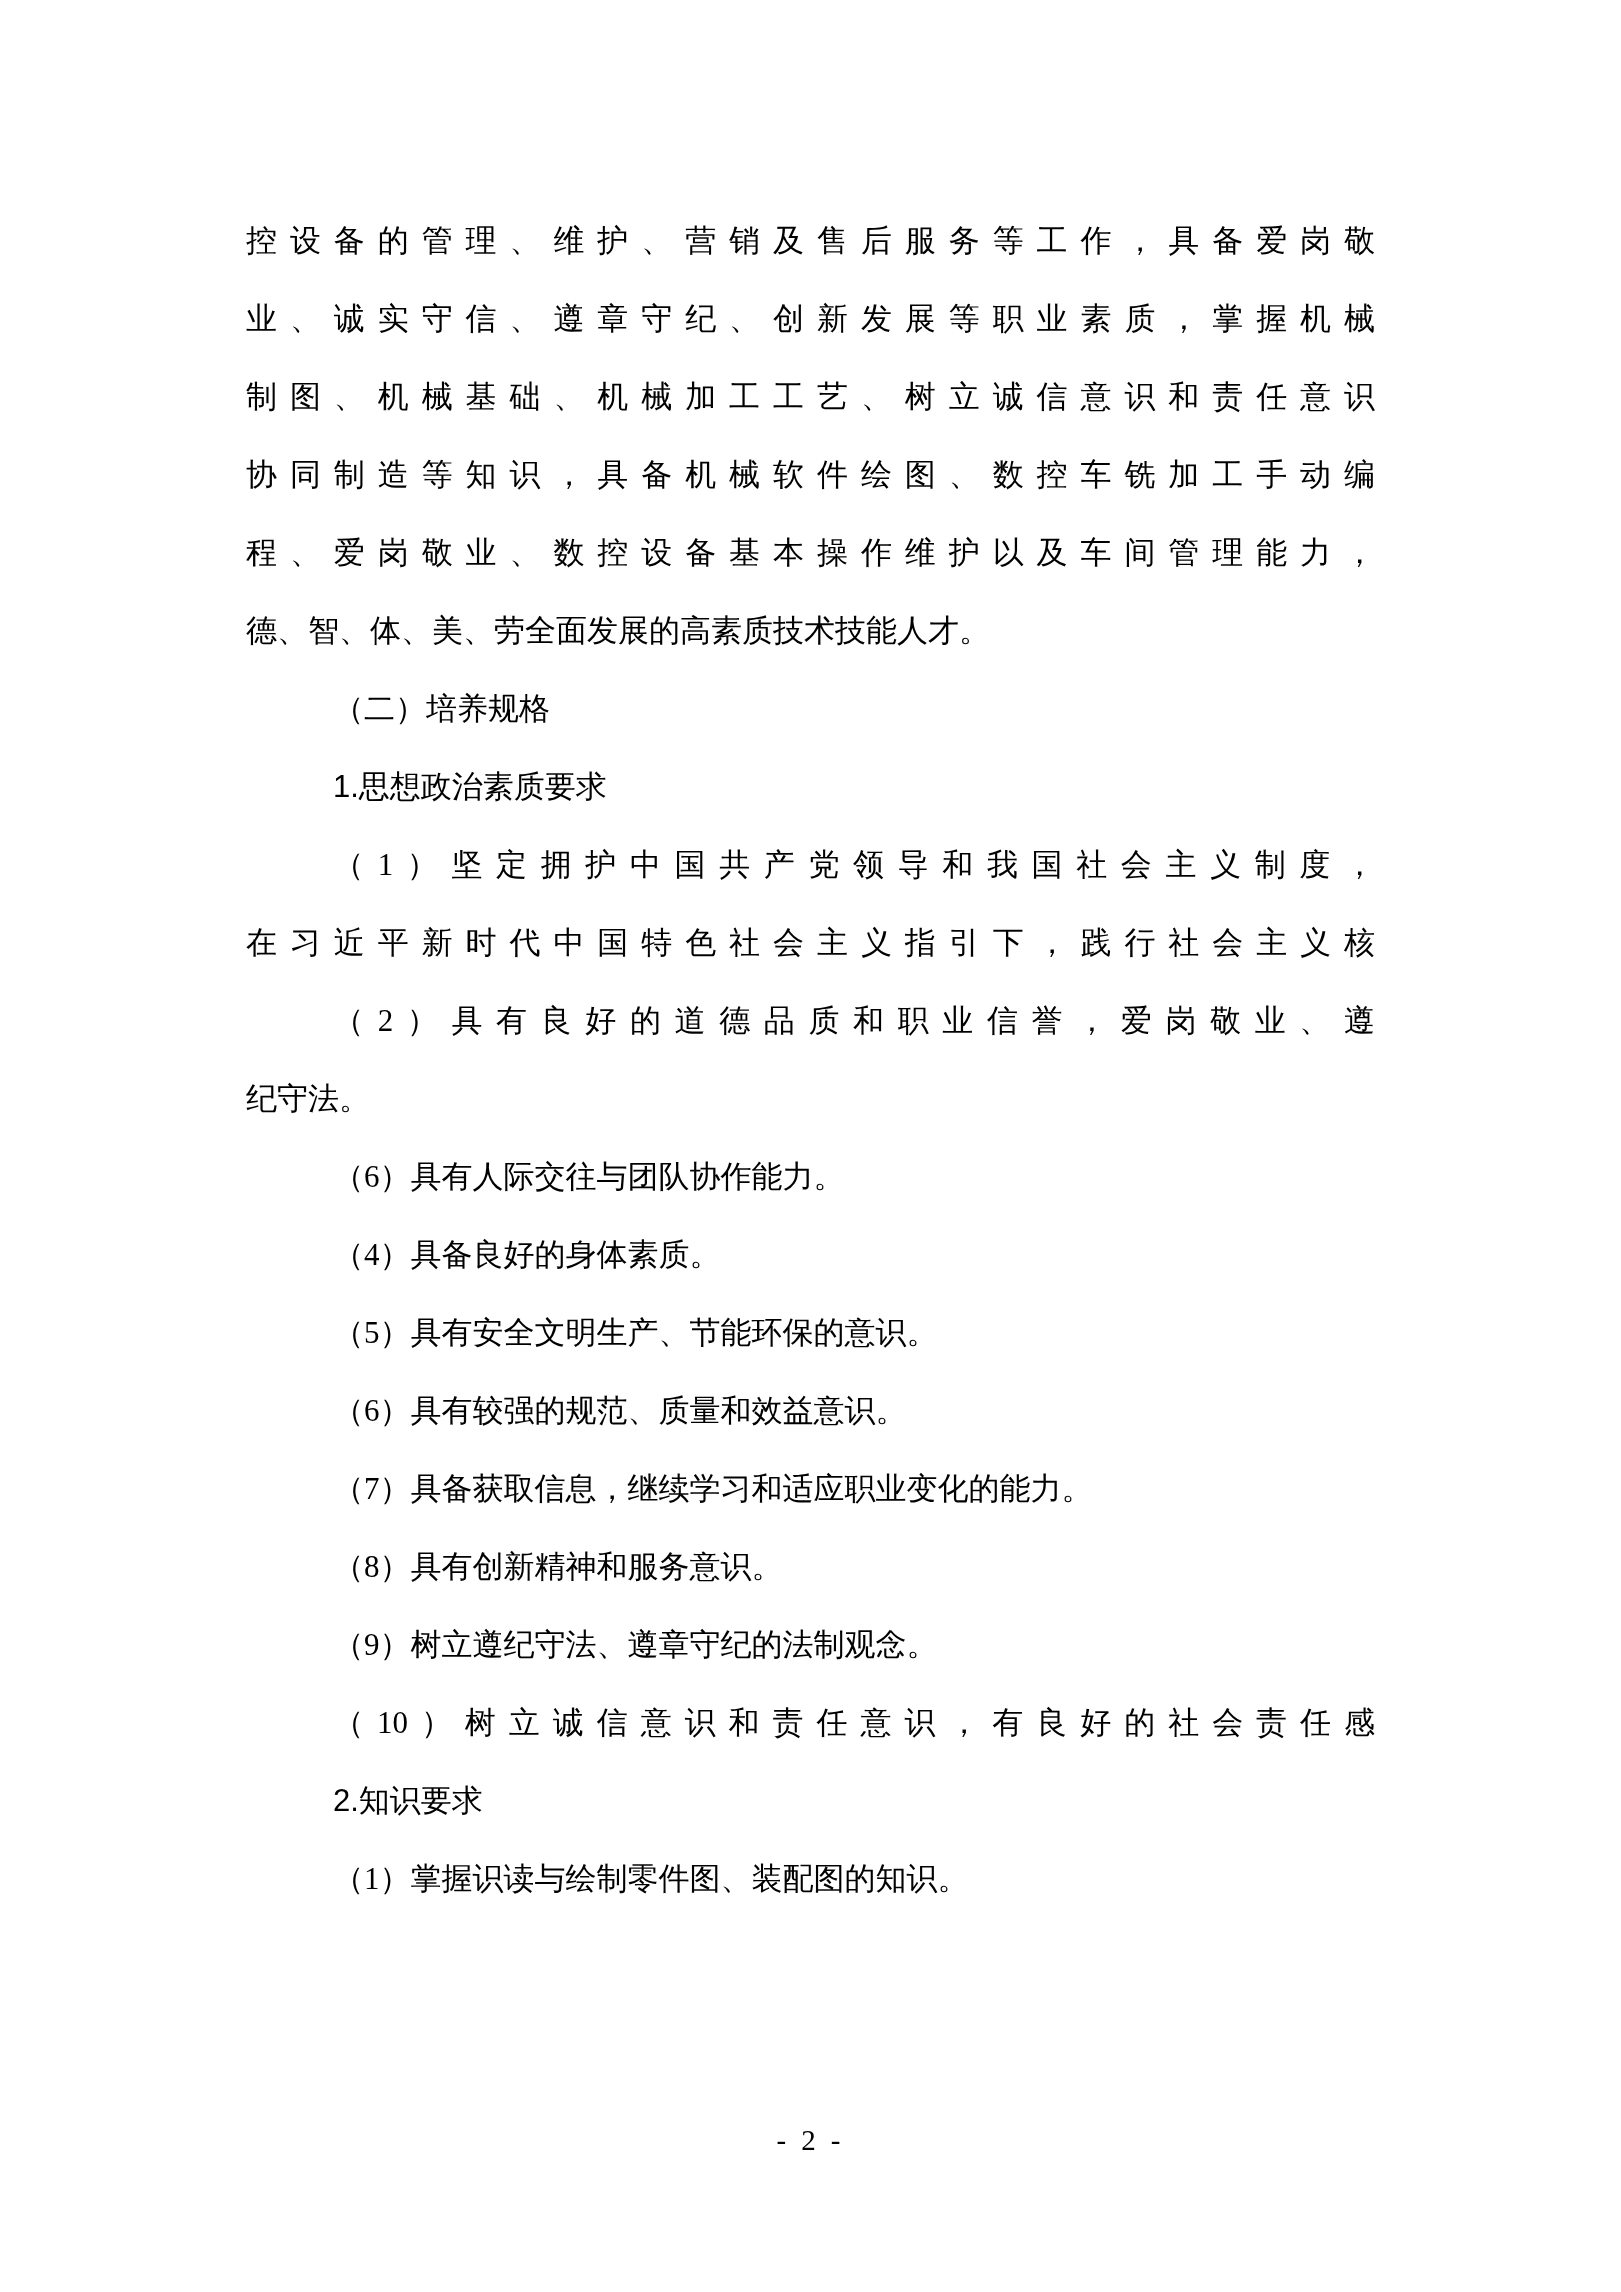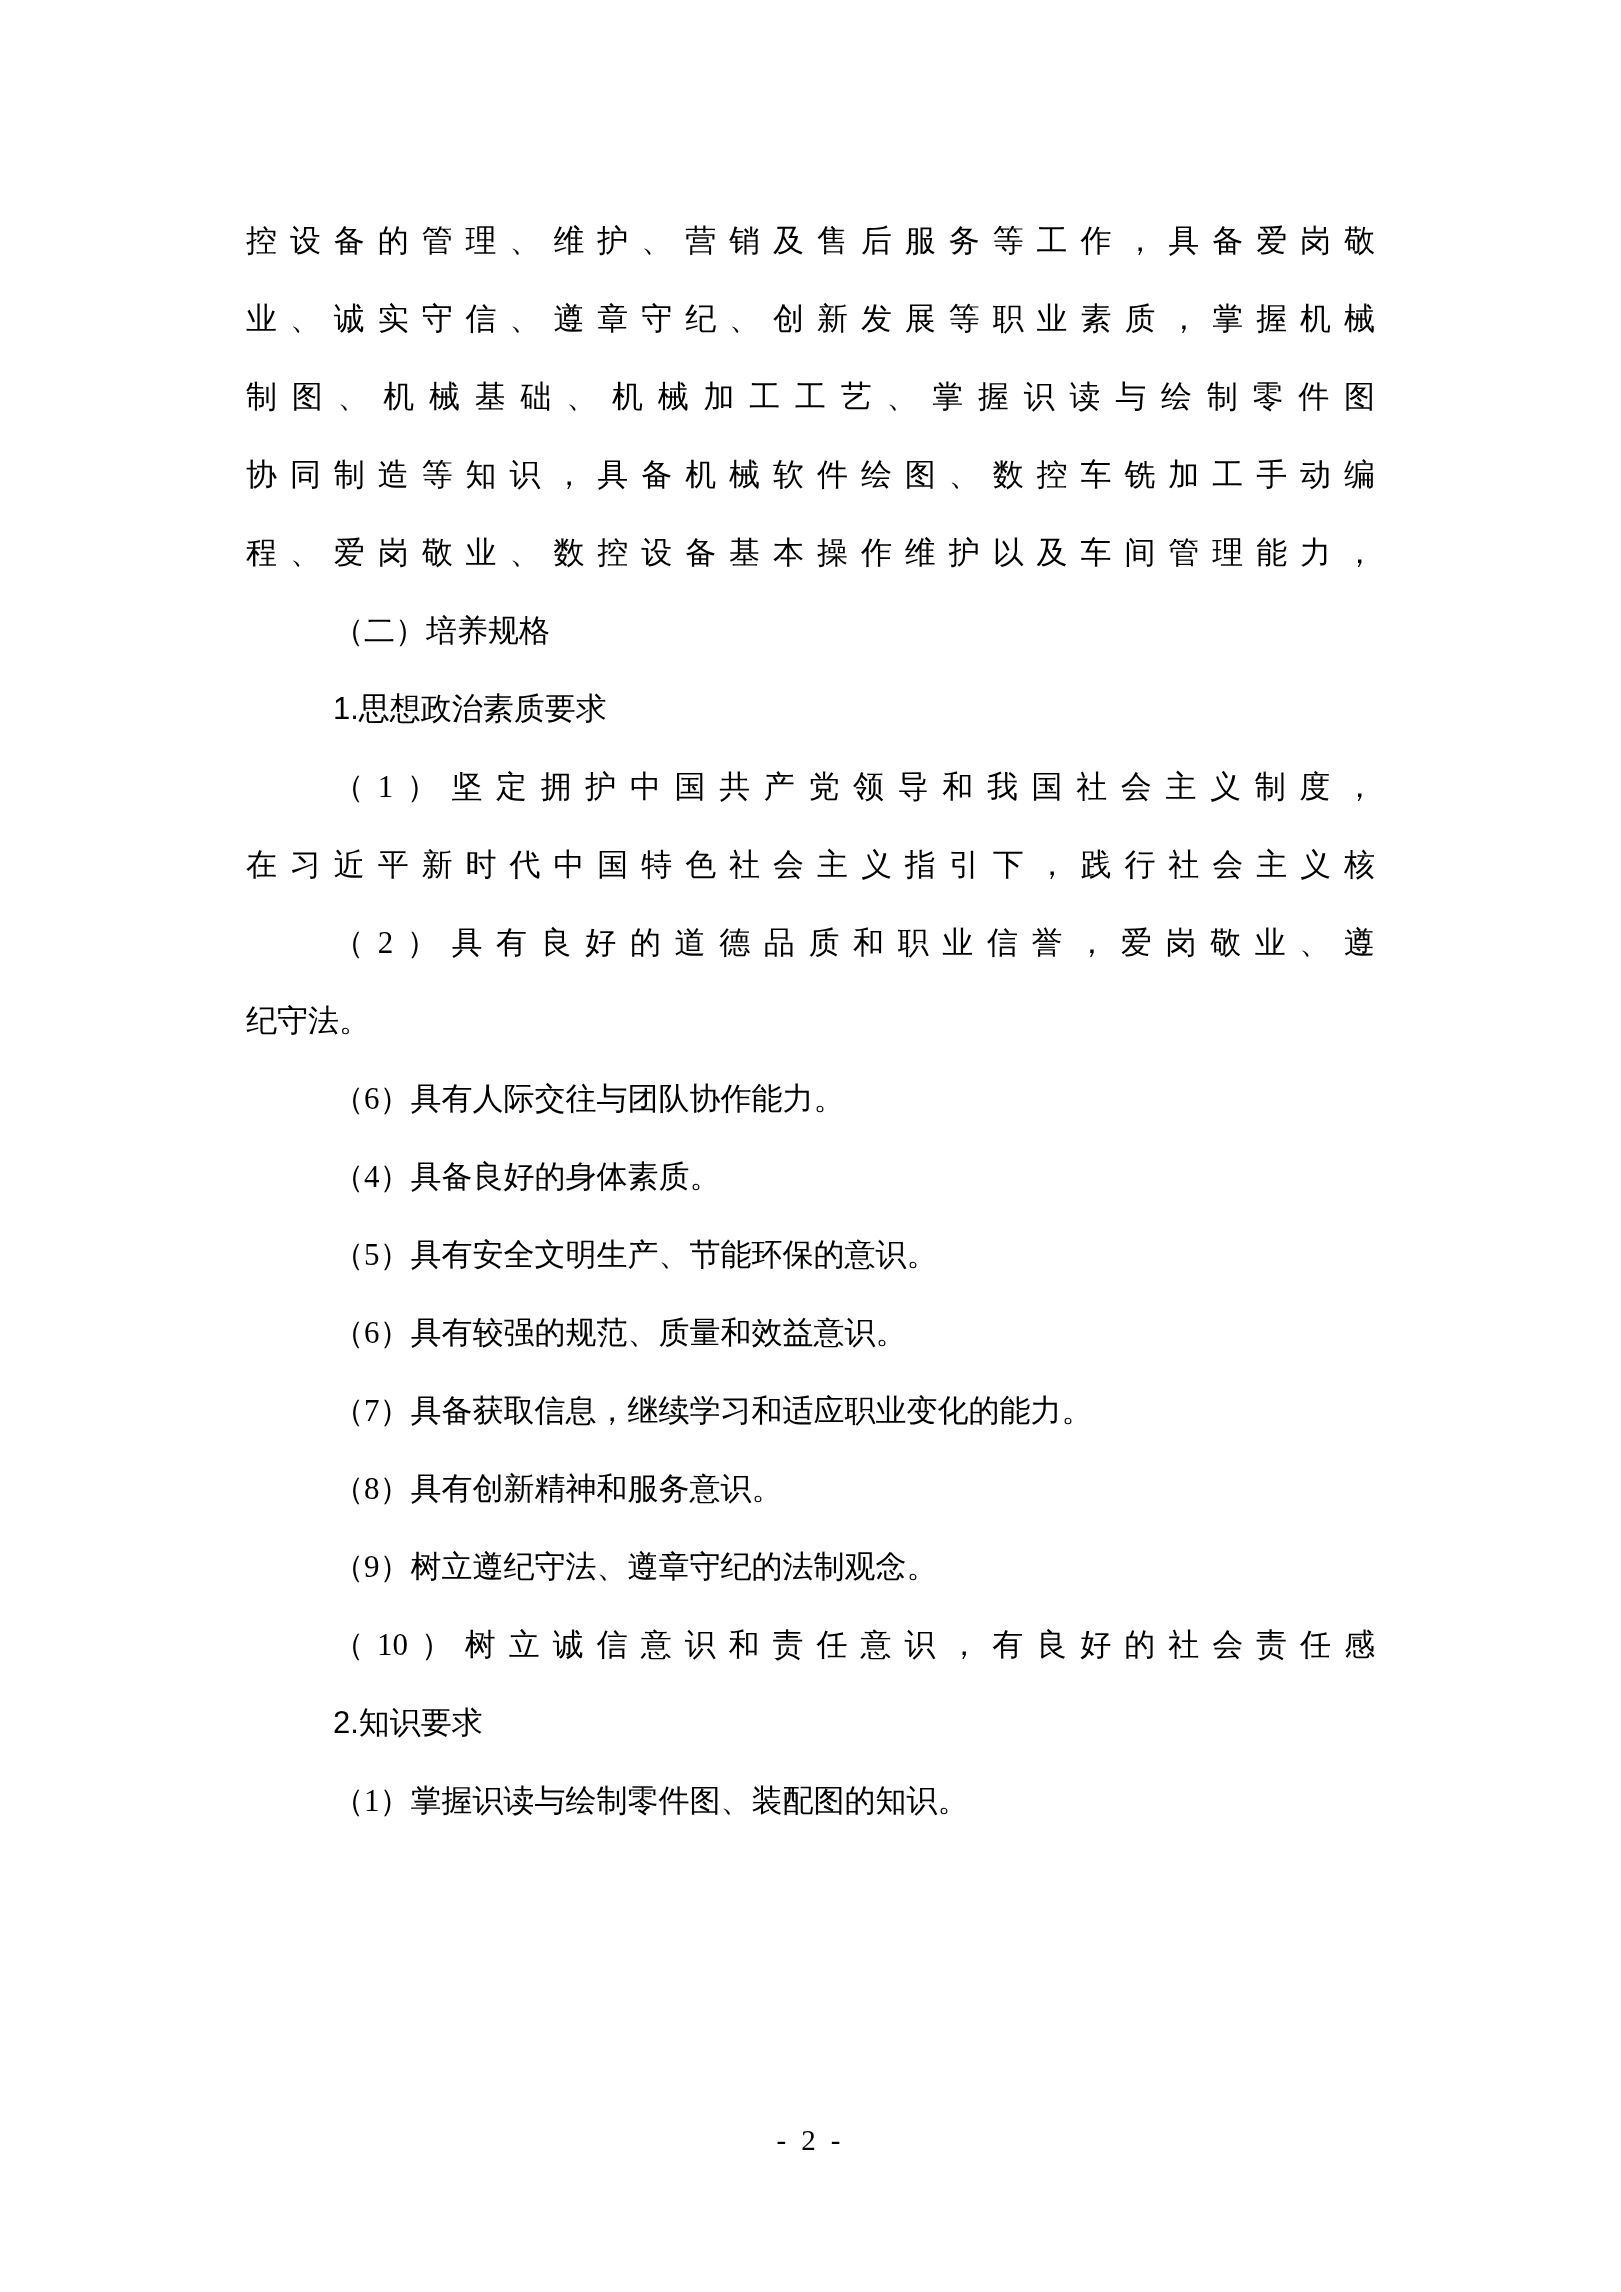--- a/index.html
+++ b/index.html
@@ -51,23 +51,24 @@
     color: #000000;
   }
 </style>
 </head>
 <body>
 
 <div class="page">
   <div class="textblock">
     <div class="line jst">控设备的管理、维护、营销及售后服务等工作，具备爱岗敬</div>
     <div class="line jst">业、诚实守信、遵章守纪、创新发展等职业素质，掌握机械</div>
-    <div class="line jst">制图、机械基础、机械加工工艺、掌握识读与绘制零件图</div>
+    <div class="line jst">制图、机械基础、机械加工工艺、树立诚信意识和责任意识</div>
     <div class="line jst">协同制造等知识，具备机械软件绘图、数控车铣加工手动编</div>
     <div class="line jst">程、爱岗敬业、数控设备基本操作维护以及车间管理能力，</div>
+    <div class="line">德、智、体、美、劳全面发展的高素质技术技能人才。</div>
     <div class="line ind">（二）培养规格</div>
     <div class="line ind hei">1.思想政治素质要求</div>
     <div class="line ind jst">（1）坚定拥护中国共产党领导和我国社会主义制度，</div>
     <div class="line jst">在习近平新时代中国特色社会主义指引下，践行社会主义核</div>
     <div class="line ind jst">（2）具有良好的道德品质和职业信誉，爱岗敬业、遵</div>
     <div class="line">纪守法。</div>
     <div class="line ind">（6）具有人际交往与团队协作能力。</div>
     <div class="line ind">（4）具备良好的身体素质。</div>
     <div class="line ind">（5）具有安全文明生产、节能环保的意识。</div>
     <div class="line ind">（6）具有较强的规范、质量和效益意识。</div>

